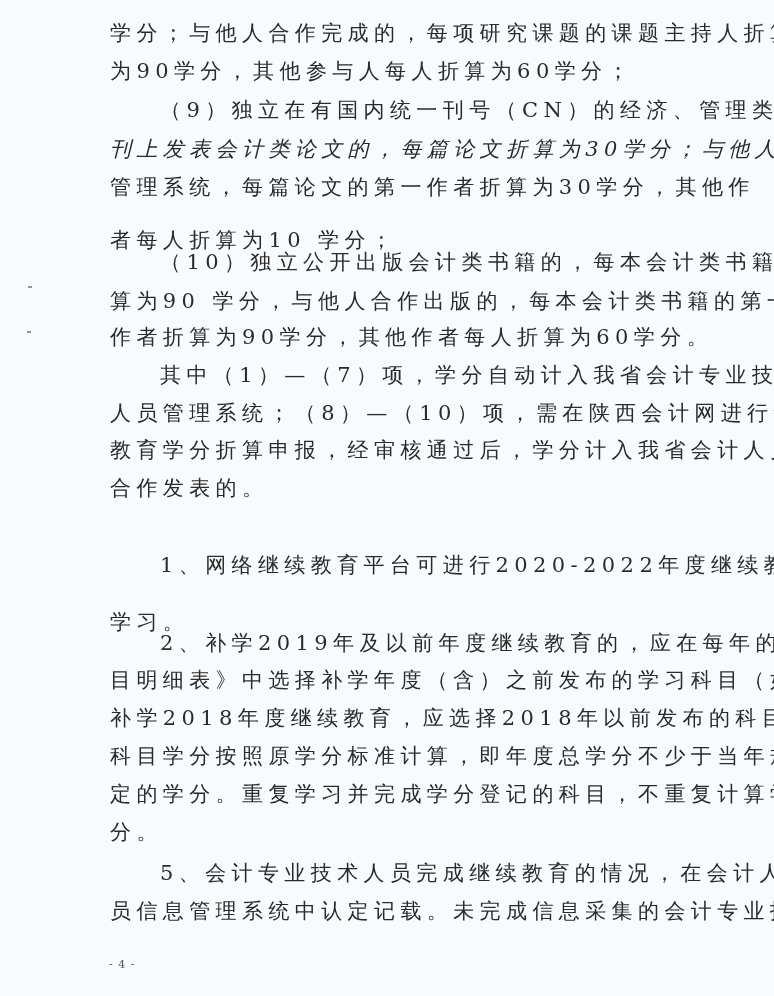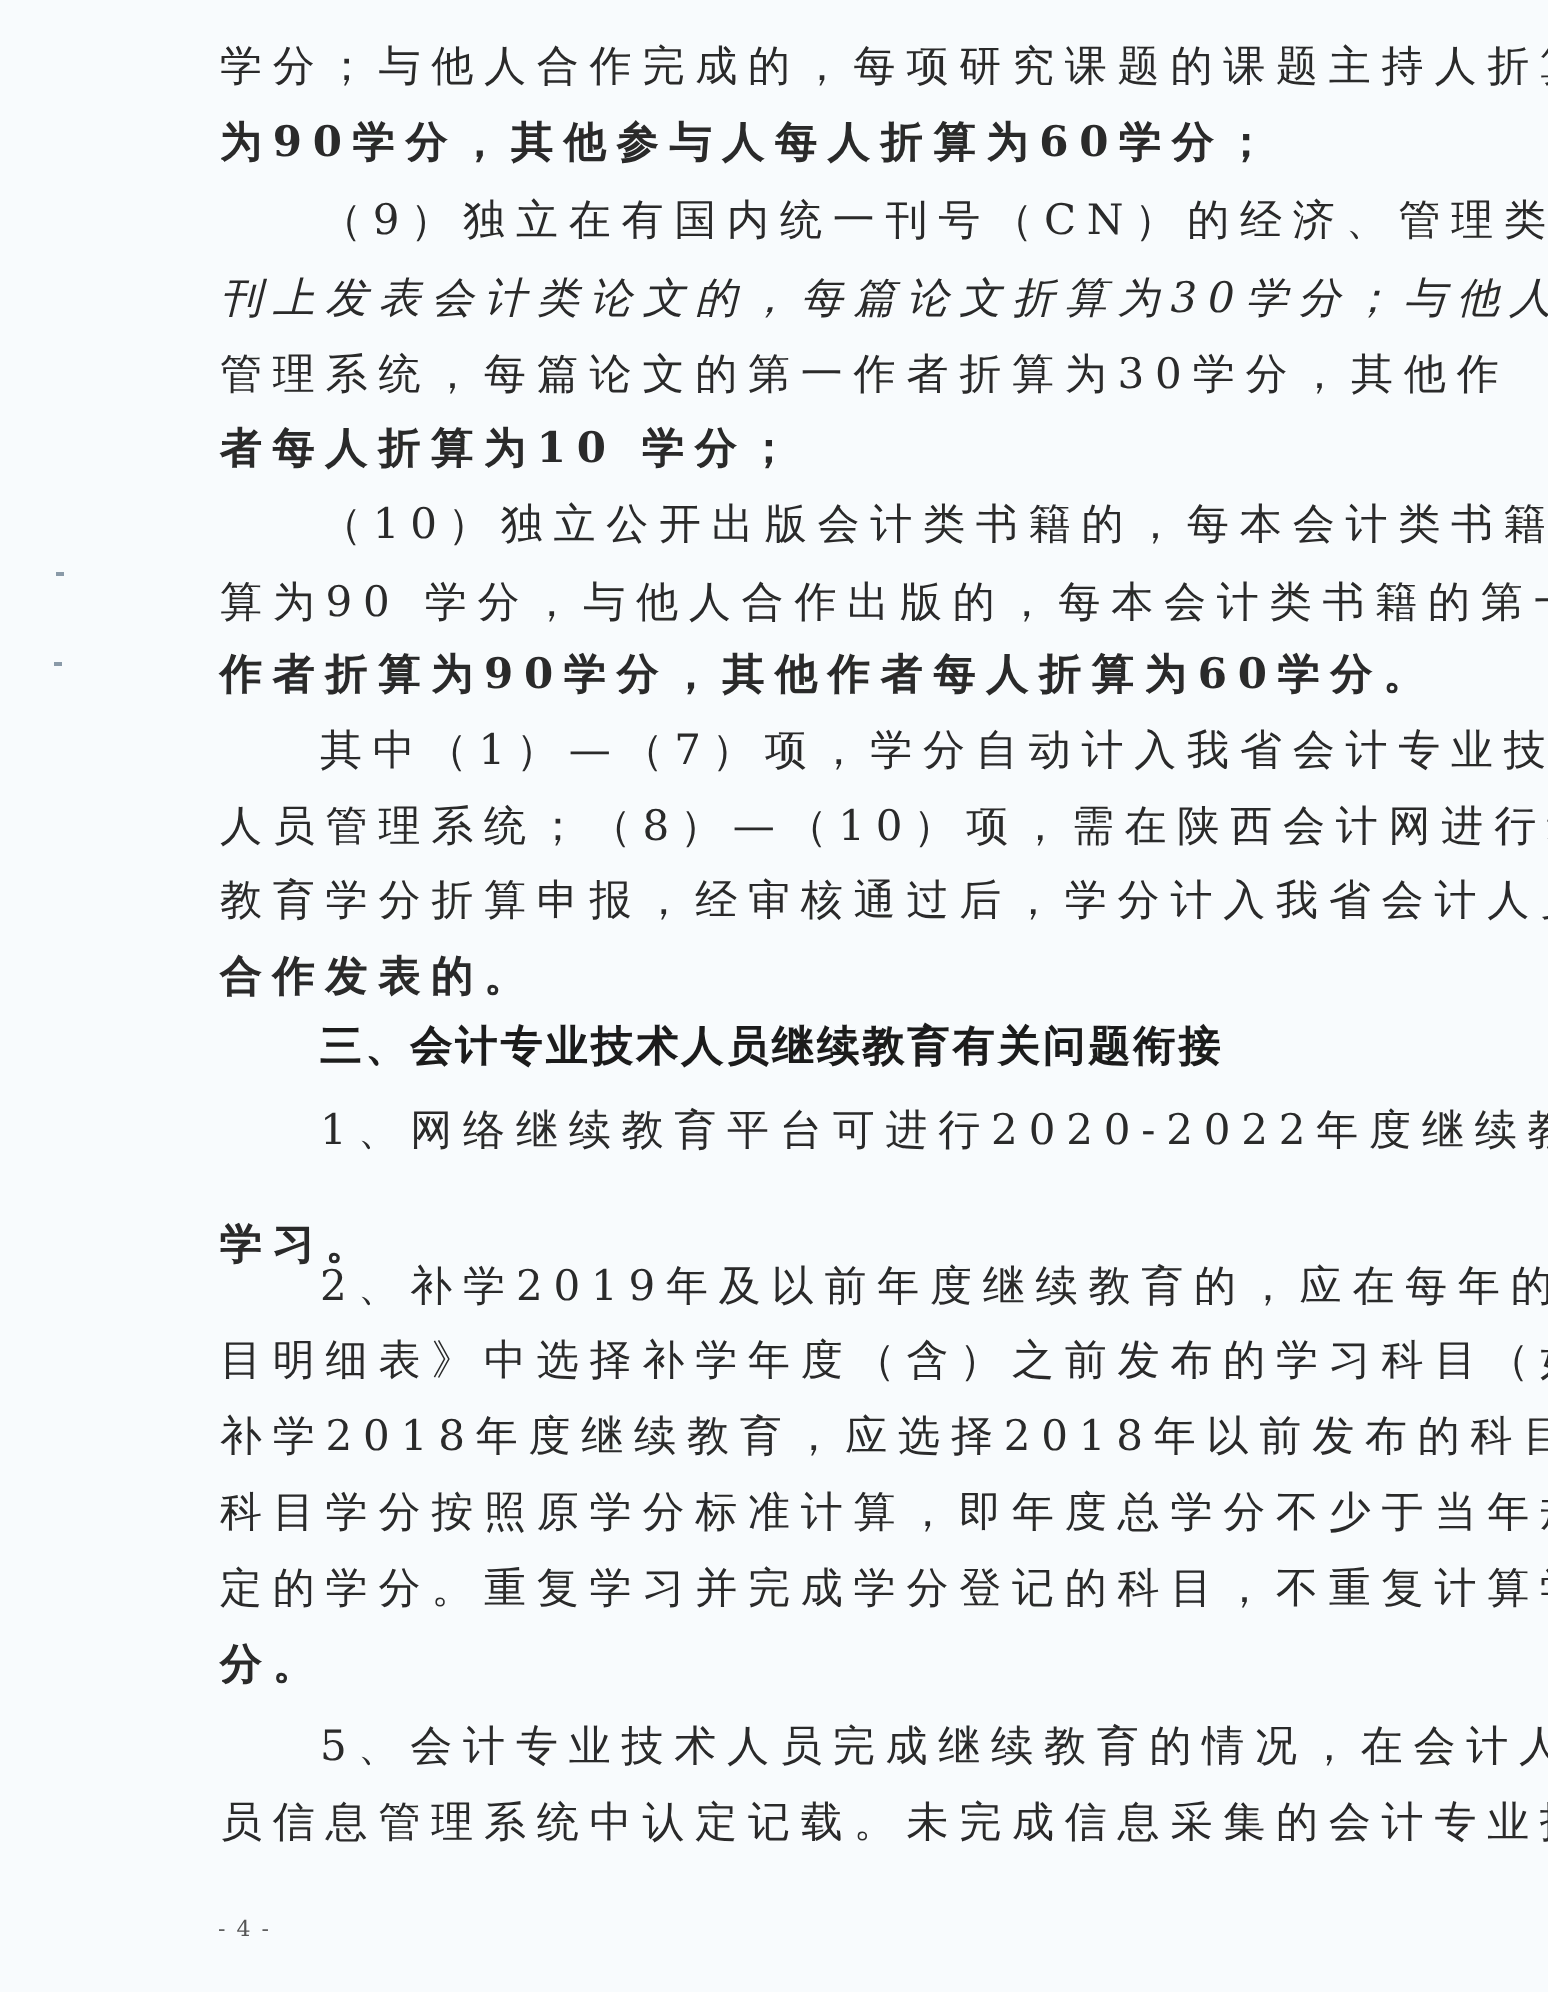--- a/index.html
+++ b/index.html
@@ -10,21 +10,21 @@
     color:#2a2a2a;
   }
   .page { position:absolute; left:0; top:0; width:774px; height:996px; }
   .line {
     position:absolute; left:110px; width:560px;
     font-size:21px; line-height:24px; height:24px;
     white-space:nowrap; letter-spacing:5.4px;
     text-align:justify; text-align-last:justify;
   }
   .line.indent { left:160px; width:510px; }
-  .line.last { text-align-last:left;font-weight:bold; }
+  .line.last { text-align-last:left; }
   .heading {
     font-family:"DejaVu Sans", "Liberation Sans", sans-serif;
     font-weight:bold; color:#1c1c1c; letter-spacing:1.6px;
     text-align-last:left;
   }
   .page-number {
     position:absolute; left:109px; top:958px;
     font-size:11px; color:#555; letter-spacing:1px;
     font-family:"DejaVu Serif", serif;
   }
@@ -33,30 +33,29 @@
 </head>
 <body>
 
 <div class="page">
   <div id="body-lines">
       <div class="line" style="top: 21px;">学分；与他人合作完成的，每项研究课题的课题主持人折算</div>
       <div class="line last" style="top: 59px;">为90学分，其他参与人每人折算为60学分；</div>
       <div class="line indent" style="top: 98px;">（9）独立在有国内统一刊号（CN）的经济、管理类报</div>
       <div class="line" style="top: 137px; font-style: italic;">刊上发表会计类论文的，每篇论文折算为30学分；与他人</div>
       <div class="line" style="top: 175px;">管理系统，每篇论文的第一作者折算为30学分，其他作</div>
-      <div class="line last" style="top: 212px;">者每人折算为10 学分；</div>
+      <div class="line last" style="top: 228px;">者每人折算为10 学分；</div>
       <div class="line indent" style="top: 250px;">（10）独立公开出版会计类书籍的，每本会计类书籍折</div>
       <div class="line" style="top: 289px;">算为90 学分，与他人合作出版的，每本会计类书籍的第一</div>
       <div class="line last" style="top: 325px;">作者折算为90学分，其他作者每人折算为60学分。</div>
       <div class="line indent" style="top: 363px;">其中（1）—（7）项，学分自动计入我省会计专业技术</div>
       <div class="line" style="top: 401px;">人员管理系统；（8）—（10）项，需在陕西会计网进行继续</div>
       <div class="line" style="top: 438px;">教育学分折算申报，经审核通过后，学分计入我省会计人员</div>
       <div class="line last" style="top: 476px;">合作发表的。</div>
     </div>
-  <div class="line heading" id="heading" style="top: 511px; left: 160px; width: 510px;">三、会计专业技术人员继续教育有关问题衔接</div>
   <div id="body-lines-2">
       <div class="line indent" style="top: 553px;">1、网络继续教育平台可进行2020-2022年度继续教育</div>
       <div class="line last" style="top: 610px;">学习。</div>
       <div class="line indent" style="top: 631px;">2、补学2019年及以前年度继续教育的，应在每年的《科</div>
       <div class="line" style="top: 668px;">目明细表》中选择补学年度（含）之前发布的学习科目（如</div>
       <div class="line" style="top: 706px;">补学2018年度继续教育，应选择2018年以前发布的科目），</div>
       <div class="line" style="top: 744px;">科目学分按照原学分标准计算，即年度总学分不少于当年规</div>
       <div class="line" style="top: 782px;">定的学分。重复学习并完成学分登记的科目，不重复计算学</div>
       <div class="line last" style="top: 820px;">分。</div>
       <div class="line indent" style="top: 861px;">5、会计专业技术人员完成继续教育的情况，在会计人</div>

